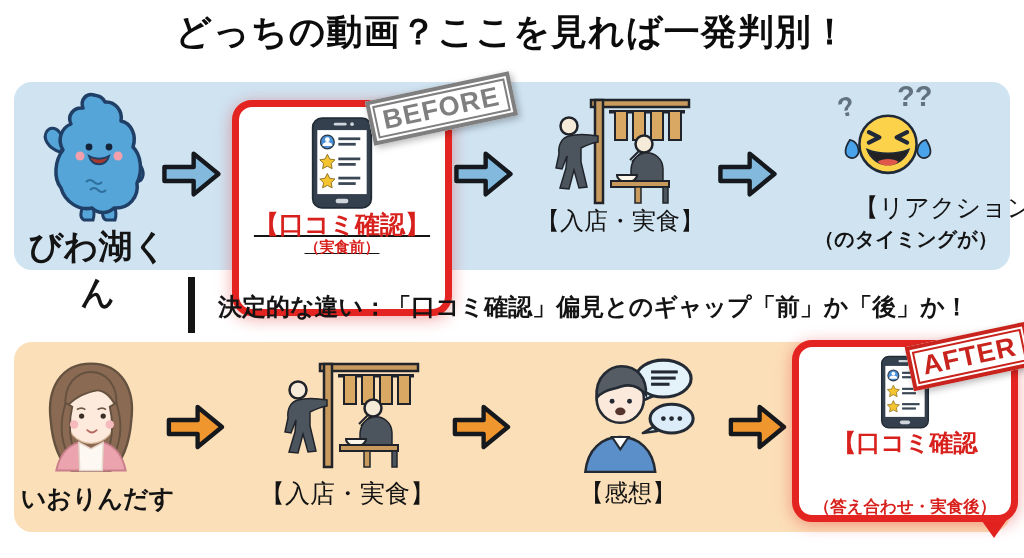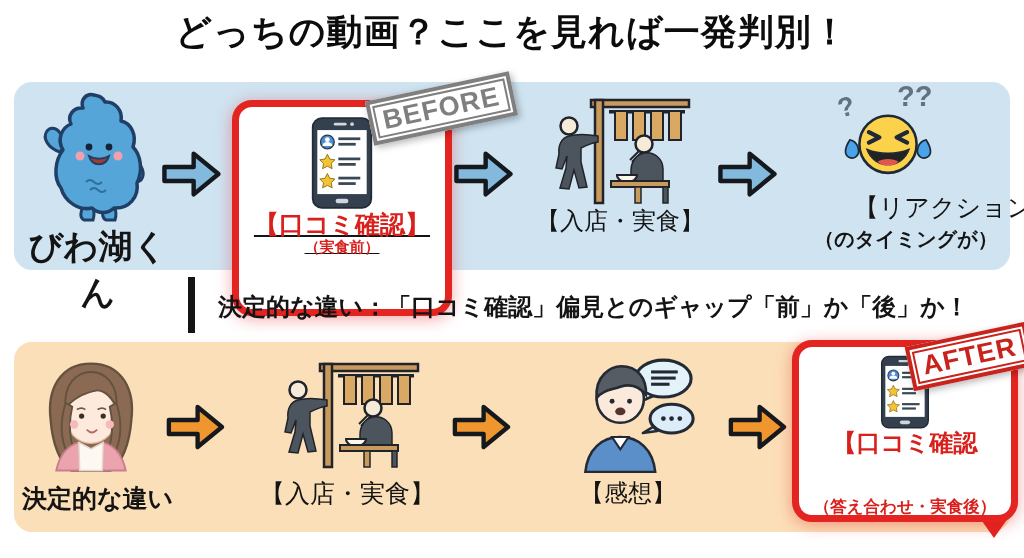--- a/index.html
+++ b/index.html
@@ -166,21 +166,21 @@
     <circle cx="55" cy="62" r="2.8" fill="#3a2e26"></circle>
       <circle cx="78" cy="62" r="2.8" fill="#3a2e26"></circle>
     <path d="M50,55 q5,-3 9,0" fill="none" stroke="#6b5744" stroke-width="1.8"></path>
     <path d="M72,55 q5,-3 9,0" fill="none" stroke="#6b5744" stroke-width="1.8"></path>
     <circle cx="47" cy="71" r="4.5" fill="#f6b9bd"></circle>
       <circle cx="85" cy="71" r="4.5" fill="#f6b9bd"></circle>
     <path d="M61,77 Q66,82 71,77" fill="none" stroke="#b5695f" stroke-width="2" stroke-linecap="round"></path>
     <path d="M28,120 C32,101 42,93 52,90 L65,97 L78,90 C88,93 98,101 102,120 Z" fill="#eba4ae" stroke="#c97f8b" stroke-width="2"></path>
     <path d="M52,90 L65,97 L78,90 L77,120 L53,120 Z" fill="#fdf8f2" stroke="#e4d7c9" stroke-width="1.5"></path>
   </svg>
-  <div class="char-label" style="left:10px;top:482px;width:175px;font-size:25px">決定的な違い</div>
+  <div class="char-label" style="left:10px;top:482px;width:175px;font-size:25px">いおりんだす</div>
 
   <svg class="abs" style="left:164px;top:400px" width="62" height="54" viewBox="0 0 70 62">
     <path d="M5,23 L38,23 L38,8 L66,31 L38,54 L38,39 L5,39 Z" fill="var(--arrow-orange,#f0962f)" stroke="#15191e" stroke-width="5" stroke-linejoin="round"></path>
   </svg>
 
   <svg class="abs" style="left:272px;top:358px" width="150" height="114" viewBox="0 0 150 110">
     <rect x="48" y="4" width="98" height="7" fill="#c89a5e" stroke="#20242a" stroke-width="2.5"></rect>
     <rect x="52" y="4" width="8" height="103" fill="#c89a5e" stroke="#20242a" stroke-width="2.5"></rect>
     <rect x="66" y="14" width="76" height="3.5" fill="#20242a"></rect>
     <rect x="72" y="15" width="12" height="29" fill="#d9a863" stroke="#20242a" stroke-width="2"></rect>

